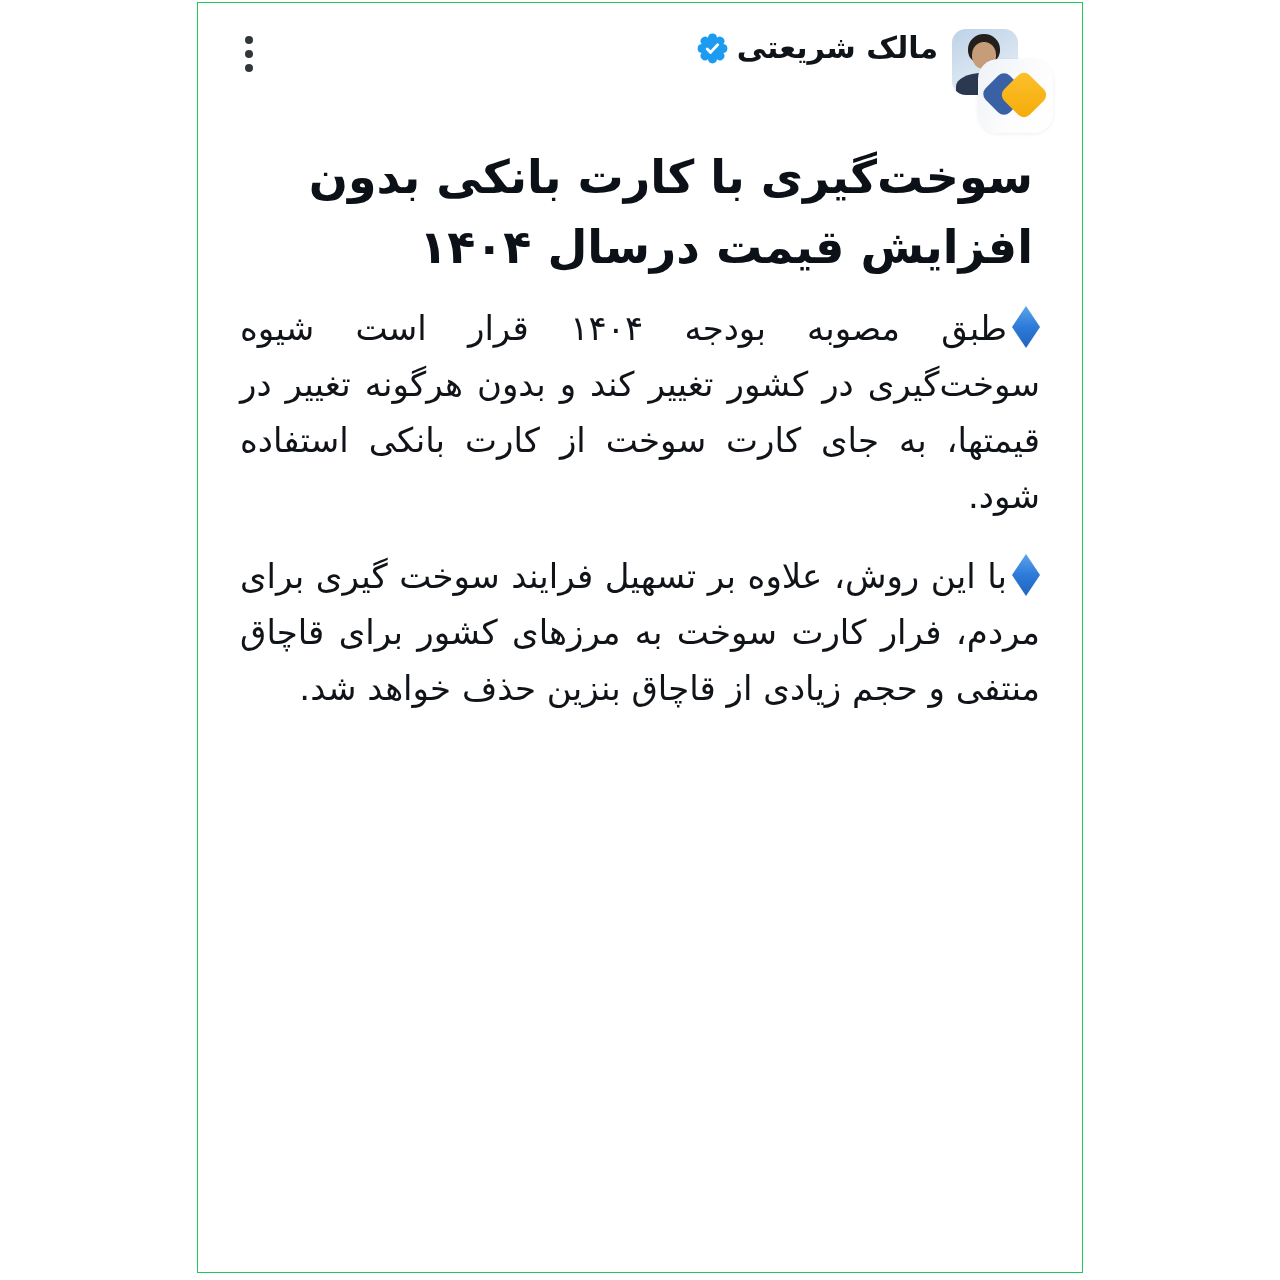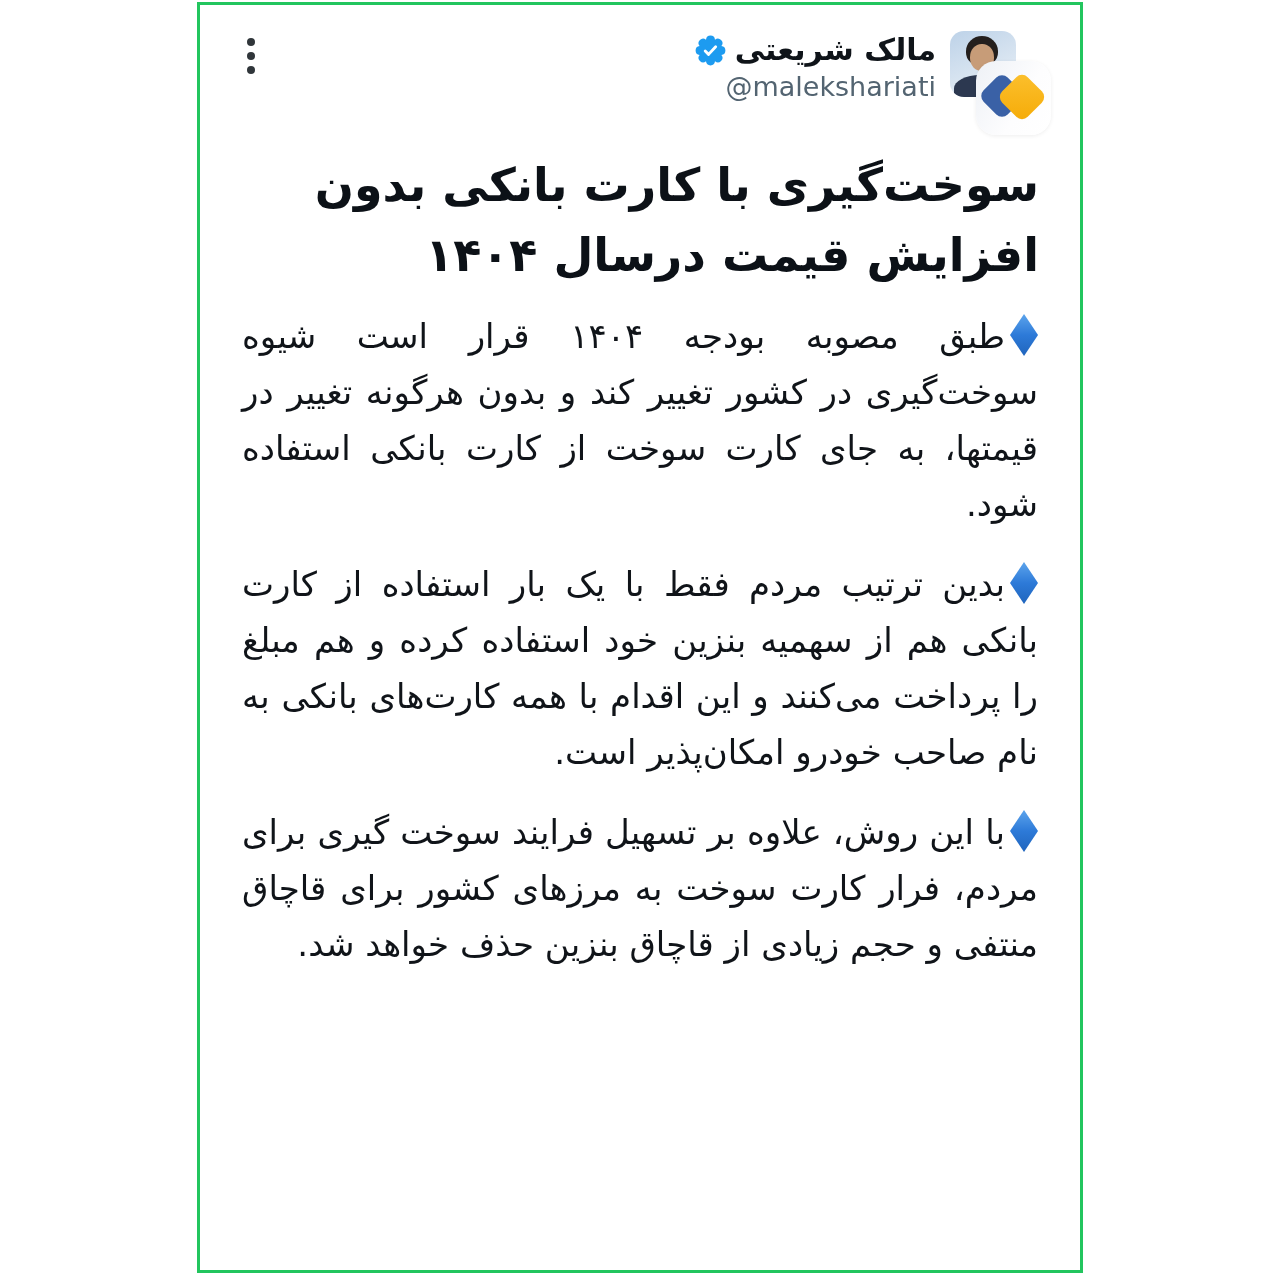--- a/index.html
+++ b/index.html
@@ -2,21 +2,21 @@
 <html lang="fa"><head>
 <meta charset="utf-8">
 <style>
   html,body{margin:0;padding:0;}
   body{
     width:1280px;height:1280px;background:#ffffff;overflow:hidden;
     font-family:"DejaVu Sans","Liberation Sans",sans-serif;
   }
   .card{
     box-sizing:border-box;width:886px;height:1271px;margin:2px auto 0;
-    background:#ffffff;border:3px solid #22c55e;padding:0 33px;
+    background:#ffffff;border:1px solid #22c55e;padding:0 33px;
     direction:rtl;overflow:hidden;
   }
   
   .header{display:flex;align-items:flex-start;padding-top:21px;}
   .avatar-wrap{position:relative;width:66px;height:66px;margin:5px 31px 0 14px;flex:none;}
   .avatar{
     width:66px;height:66px;border-radius:14px;overflow:hidden;position:relative;
     background:linear-gradient(155deg,#bdd2e8 0%,#dfe9f3 70%,#eef3f8 100%);
   }
   .avatar .hair{position:absolute;top:5px;left:16px;width:32px;height:30px;border-radius:50% 50% 45% 45%;background:#241f1d;}
@@ -33,21 +33,21 @@
   .d-yellow{left:28px;top:18px;width:36px;height:36px;border-radius:8px;background:linear-gradient(135deg,#fcc02e,#f5ab07);}
   .user{display:flex;flex-direction:column;gap:3px;padding-top:6px;min-width:0;}
   .name-row{display:flex;align-items:center;gap:9px;}
   .name{font-size:30px;font-weight:700;color:#0f1419;line-height:36px;white-space:nowrap;}
   .verified{flex:none;display:block;}
   .handle{font-size:27px;color:#536471;line-height:32px;direction:ltr;align-self:flex-start;}
   .spacer{flex:1;}
   .kebab{background:none;border:none;display:flex;flex-direction:column;gap:6px;padding:4px;margin:8px 0 0 10px;cursor:pointer;}
   .kebab i{width:8px;height:8px;border-radius:50%;background:#30363a;display:block;}
   
-  .headline{margin:47px 8px 18px;font-size:46px;line-height:70px;font-weight:800;color:#0c1117;text-align:right;}
+  .headline{margin:47px 16px 18px;font-size:46px;line-height:70px;font-weight:800;color:#0c1117;text-align:right;}
   .para{margin:0 9px 24px;font-size:34px;line-height:56px;color:#101419;text-align:justify;}
   .diamond{
     display:inline-block;width:28px;height:42px;margin-left:5px;vertical-align:-8px;
     background:linear-gradient(180deg,#5ca4ec,#2d7ad8 50%,#2065bd);
     clip-path:polygon(50% 0,100% 50%,50% 100%,0 50%);
   }
 </style>
 </head>
 <body>
 
@@ -69,34 +69,32 @@
     </div>
 
     <div class="user">
       <div class="name-row">
         <span class="name">مالک شریعتی</span>
         <svg class="verified" width="31" height="31" viewBox="0 0 24 24">
           <path fill="#1d9bf0" d="M8.52 3.59a3.5 3.5 0 0 1 6.96 0 3.5 3.5 0 0 1 4.93 4.93 3.5 3.5 0 0 1 0 6.96 3.5 3.5 0 0 1-4.93 4.93 3.5 3.5 0 0 1-6.96 0 3.5 3.5 0 0 1-4.93-4.93 3.5 3.5 0 0 1 0-6.96 3.5 3.5 0 0 1 4.93-4.93Z"></path>
           <path d="M7.9 12.4l2.6 2.6 5.5-5.9" fill="none" stroke="#ffffff" stroke-width="2.2" stroke-linecap="round" stroke-linejoin="round"></path>
         </svg>
       </div>
-      <span class="handle">@malekshariati</span>
     </div>
 
     <div class="spacer"></div>
 
     <button class="kebab" aria-label="more">
       <i></i>
         <i></i>
         <i></i>
     </button>
   </div>
 
   <h1 class="headline">سوخت‌گیری با کارت بانکی بدون افزایش قیمت درسال ۱۴۰۴</h1>
 
   <p class="para"><span class="diamond"></span><span>طبق مصوبه بودجه ۱۴۰۴ قرار است شیوه سوخت‌گیری در کشور تغییر کند و بدون هرگونه تغییر در قیمتها، به جای کارت سوخت از کارت بانکی استفاده شود.</span></p>
 
 
-  <p class="para"><span class="diamond"></span><span>بدین ترتیب مردم فقط با یک بار استفاده از کارت بانکی هم از سهمیه بنزین خود استفاده کرده و هم مبلغ را پرداخت می‌کنند و این اقدام با همه کارت‌های بانکی به نام صاحب خودرو امکان‌پذیر است.</span></p>
 
   <p class="para"><span class="diamond"></span><span>با این روش، علاوه بر تسهیل فرایند سوخت گیری برای مردم، فرار کارت سوخت به مرزهای کشور برای قاچاق منتفی و حجم زیادی از قاچاق بنزین حذف خواهد شد.</span></p>
 
 </div>
 
 </body></html>

